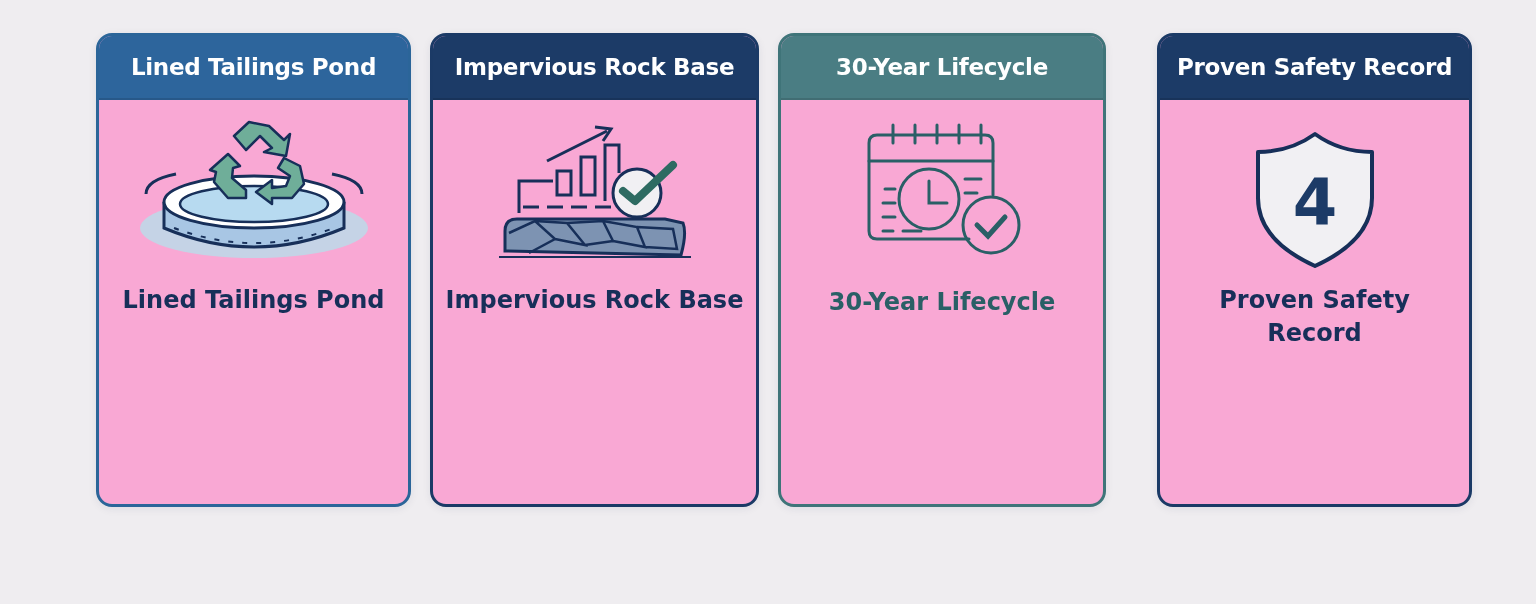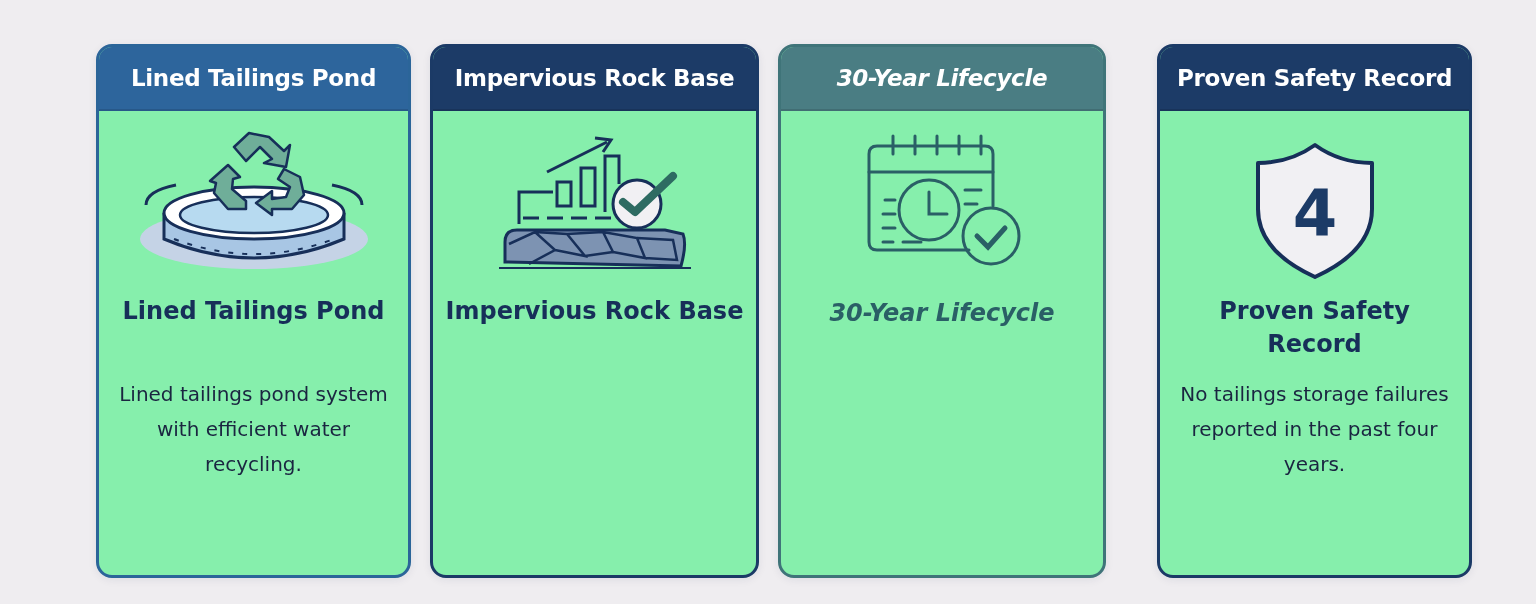--- a/index.html
+++ b/index.html
@@ -5,25 +5,25 @@
     * { box-sizing: border-box; margin: 0; padding: 0; }
     html, body {
       width: 1536px; height: 604px;
       background: #efedf0;
       font-family: "DejaVu Sans", "Liberation Sans", sans-serif;
       overflow: hidden;
     }
     .stage { position: relative; width: 1536px; height: 604px; }
     .card {
       position: absolute;
-      top: 44px;
-      height: 534px;
+      top: 33px;
+      height: 474px;
       border: 3px solid #2a5f92;
       border-radius: 16px;
-      background: #86efac;
+      background: #f9a8d4;
       overflow: hidden;
       box-shadow: 0 2px 8px rgba(20,40,80,0.08);
     }
     .card-header {
       height: 64px;
       display: flex; align-items: center; justify-content: center;
       color: #ffffff;
       font-weight: bold;
       font-size: 23px;
       letter-spacing: -0.3px;
@@ -48,21 +48,21 @@
       position: absolute; left: 14px; right: 14px;
       text-align: center;
       font-size: 20px;
       line-height: 35px;
       color: #1a2540;
     }
     .c1 { left: 96px; width: 315px; border-color: #2b6599; }
     .c1 .card-header { background: #2d659c; }
     .c2 { left: 430px; width: 329px; border-color: #1b3a66; }
     .c2 .card-header { background: #1c3b67; }
-    .c3 { left: 778px; width: 328px; border-color: #3f7479; font-style: italic; }
+    .c3 { left: 778px; width: 328px; border-color: #3f7479; }
     .c3 .card-header { background: #4a7d83; }
     .c3 .card-title { color: #2a5f66; top: 250px; }
     .c4 { left: 1124px; width: 315px; border-color: #1b3a66; margin-left: 33px; }
     .c4 .card-header { background: #1c3b67; }
   </style>
 </head>
 <body>
 
 <div class="stage">
 
@@ -77,21 +77,20 @@
         <path d="M40 112 Q120 142 200 112" fill="none" stroke="#172f59" stroke-width="2" stroke-dasharray="5 9"></path>
         <path d="M12 78 Q12 64 42 58" fill="none" stroke="#172f59" stroke-width="3"></path>
         <path d="M228 78 Q228 64 198 58" fill="none" stroke="#172f59" stroke-width="3"></path>
 
         <path d="M100 20 L115 6 L135 10 L150 24 L156 18 L152 40 L130 36 L138 32 L126 20 L112 34 Z" fill="#6fae99" stroke="#172f59" stroke-width="2.5" stroke-linejoin="round"></path>
         <path d="M94 38 L106 50 L99 52 L98 62 L112 74 L112 82 L94 82 L80 66 L82 56 L76 54 Z" fill="#6fae99" stroke="#172f59" stroke-width="2.5" stroke-linejoin="round"></path>
         <path d="M150 42 L166 50 L170 68 L158 82 L138 82 L138 88 L122 76 L138 64 L138 72 L152 70 L156 60 L144 52 Z" fill="#6fae99" stroke="#172f59" stroke-width="2.5" stroke-linejoin="round"></path>
       </svg>
     </div>
     <div class="card-title">Lined Tailings Pond</div>
-    <div class="card-desc" style="top:330px">Lined tailings pond system with efficient water recycling.</div>
   </div>
 
   <div class="card c2">
     <div class="card-header">Impervious Rock Base</div>
     <div class="card-icon">
       <svg width="200" height="150" viewBox="0 0 200 150">
         <path d="M10 130 L10 110 Q10 98 22 98 L170 98 L188 102 Q192 112 186 134 Z" fill="#7d93b2" stroke="#172f59" stroke-width="3"></path>
         <path d="M14 112 L40 100 L60 118 L34 132 M40 100 L72 102 L90 124 L60 118 M72 102 L108 100 L118 120 L90 124 M108 100 L142 106 L150 126 L118 120 M142 106 L178 108 L182 128 L150 126" fill="none" stroke="#172f59" stroke-width="2.5"></path>
         <line x1="4" y1="136" x2="196" y2="136" stroke="#172f59" stroke-width="2"></line>
         <path d="M24 92 L24 60 L58 60" fill="none" stroke="#172f59" stroke-width="3"></path>
@@ -139,16 +138,15 @@
 
   <div class="card c4">
     <div class="card-header">Proven Safety Record</div>
     <div class="card-icon" style="top:84px">
       <svg width="130" height="140" viewBox="0 0 130 140">
         <path d="M65 4 Q40 22 8 22 L8 68 Q8 110 65 136 Q122 110 122 68 L122 22 Q90 22 65 4 Z" fill="#f1f0f3" stroke="#172f59" stroke-width="4" stroke-linejoin="round"></path>
         <text x="65" y="95" text-anchor="middle" font-family="DejaVu Sans, sans-serif" font-weight="bold" font-size="64" fill="#1c3b67">4</text>
       </svg>
     </div>
     <div class="card-title">Proven Safety Record</div>
-    <div class="card-desc" style="top:330px">No tailings storage failures reported in the past four years.</div>
   </div>
 
 </div>
 
 </body></html>

